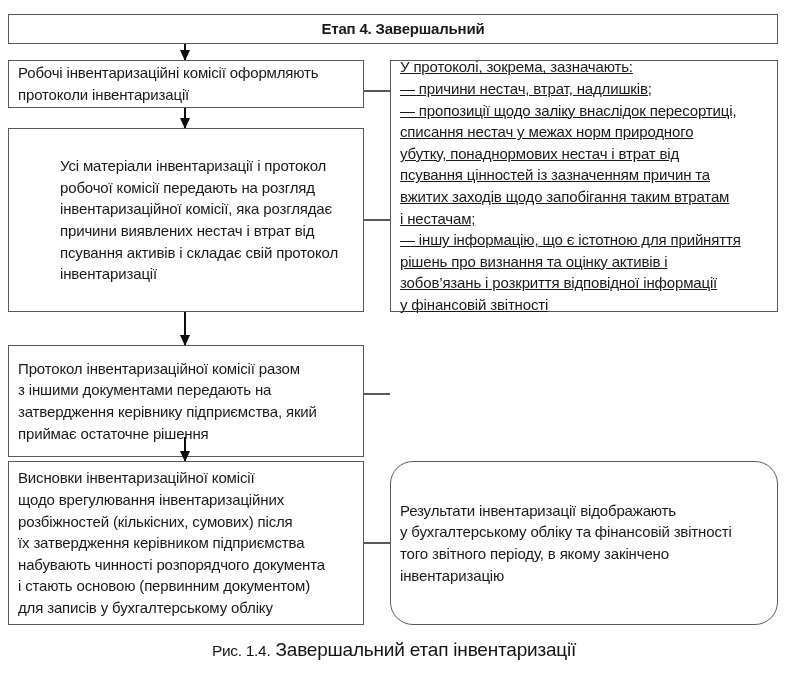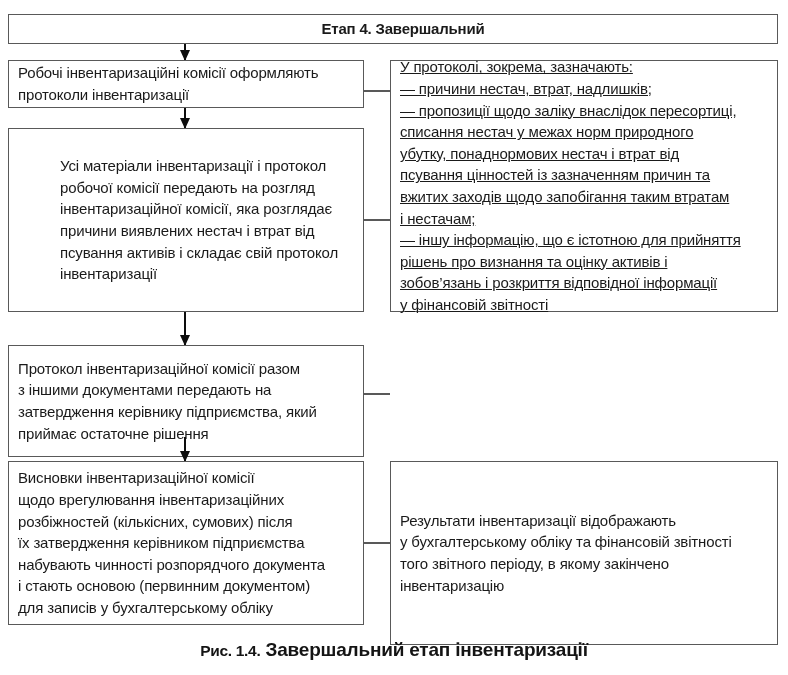--- a/index.html
+++ b/index.html
@@ -57,21 +57,21 @@
 
   
   .l1 { left: 8px;  top: 60px;  width: 356px; height: 48px; }
   .l2 { left: 8px;  top: 128px; width: 356px; height: 184px; padding-left: 42px; }
   .l3 { left: 8px;  top: 345px; width: 356px; height: 112px; }
   .l4 { left: 8px;  top: 461px; width: 356px; height: 164px; }
 
   
   .r1 { left: 390px; top: 60px;  width: 388px; height: 252px; text-decoration: underline; }
   .r2 { left: 390px; top: 351px; width: 388px; height: 86px; }
-  .r3 { left: 390px; top: 461px; width: 388px; height: 184px; }
+  .r3 { left: 390px; top: 461px; width: 388px; height: 164px; border-radius: 23px; }
 
   
   .varrow {
     position: absolute;
     width: 2px;
     background: #0d0d0d;
     left: 184px;
   }
   .varrow::after {
     content: "";
@@ -105,21 +105,20 @@
   .caption {
     position: absolute;
     left: 0;
     top: 638px;
     width: 788px;
     text-align: center;
     font-size: 19px;
     line-height: 24px;
     color: #141414;
     letter-spacing: -0.2px;
-    font-weight: bold;
   }
   .caption .prefix {
     font-size: 15.5px;
     letter-spacing: -0.3px;
   }
 </style>
 </head>
 <body>
 
 <div class="canvas">

